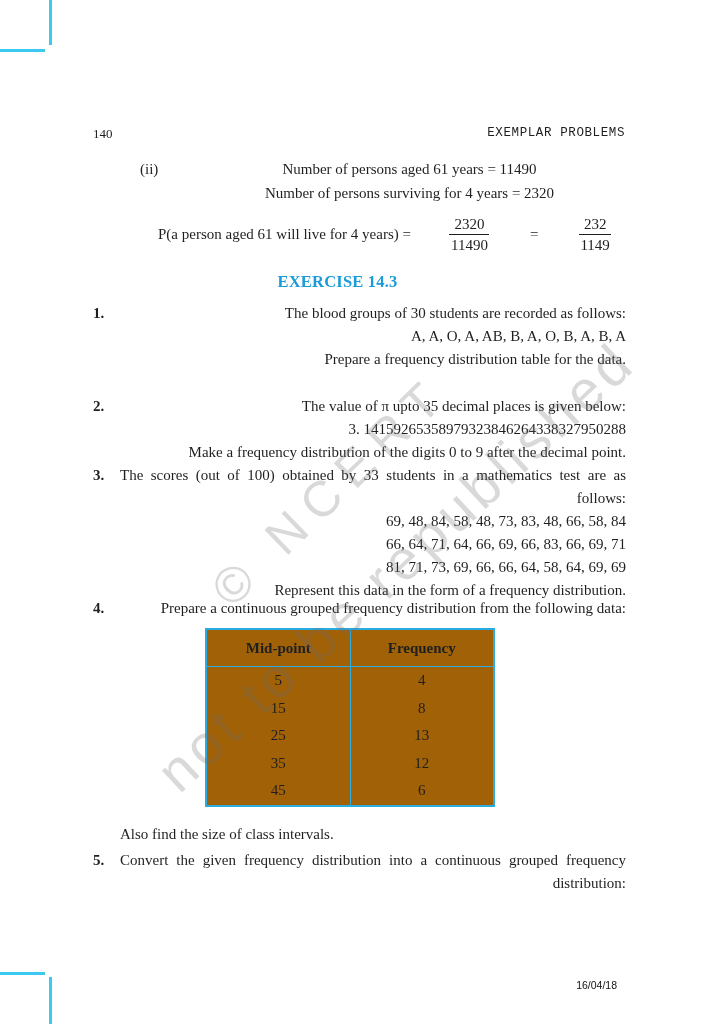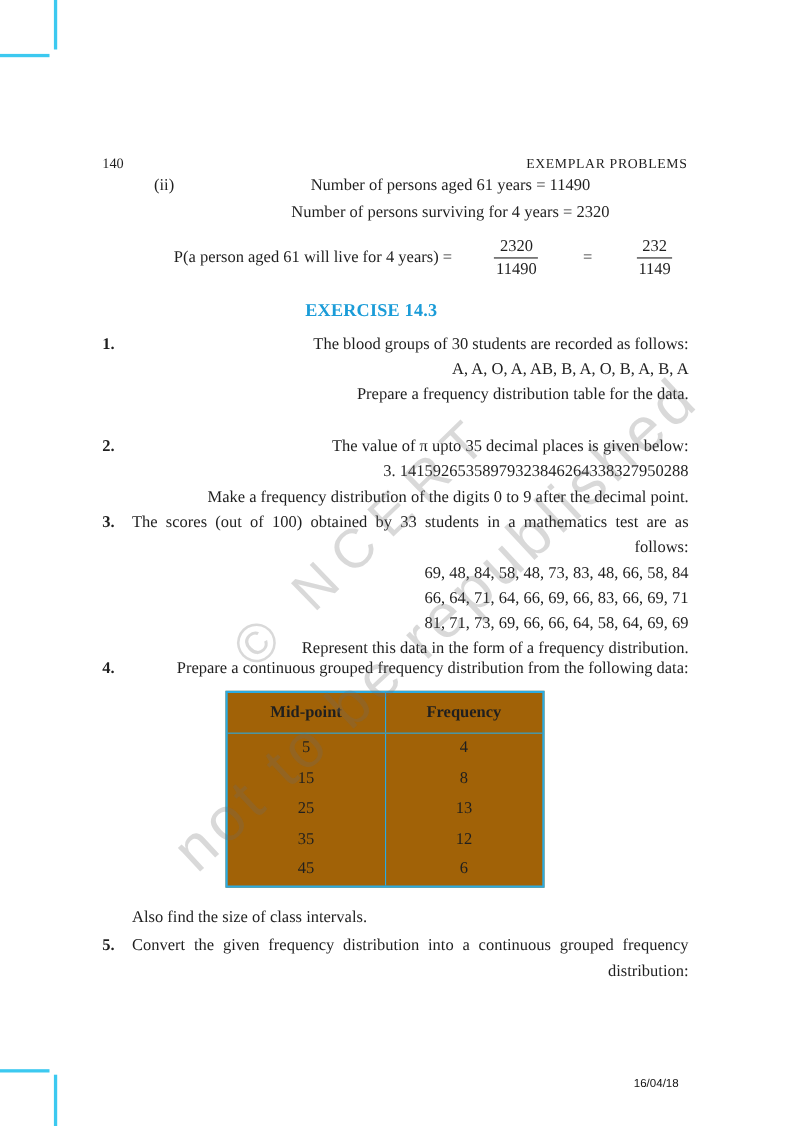--- a/index.html
+++ b/index.html
@@ -19,25 +19,25 @@
   .wm {
     position:absolute; z-index:3; pointer-events:none;
     font-family:"Liberation Sans", sans-serif; color:rgba(110,110,110,0.26);
     text-align:center; white-space:nowrap;
   }
   .wm-ncert { left:145px; top:462px; width:370px; font-size:50px; letter-spacing:12px; transform:rotate(-44deg); }
   .wm-not   { left:8px;  top:534px; width:775px; font-size:56px; letter-spacing:5px;  transform:rotate(-43deg); }
 
   
   .pg-header {
-    position:absolute; z-index:1; top:141px; left:93px; width:532px;
-    display:flex; justify-content:space-between; align-items:center;
+    position:absolute; z-index:1; top:126px; left:93px; width:532px;
+    display:flex; justify-content:space-between; align-items:flex-start;
   }
   .pg-num { font-size:13px; }
-  .hdr-right { font-size:12.5px; letter-spacing:0.6px; }
+  .hdr-right { font-size:12.5px; letter-spacing:0.6px;font-family:Liberation Mono, monospace; }
 
   
   .part-ii { position:absolute; z-index:1; left:110px; top:157px; width:532px; font-size:15px; line-height:24px;text-align:center; }
   .part-ii .lbl { position:absolute; left:30px; top:0; }
   .part-ii .pline { margin-left:67px; white-space:nowrap; }
 
   .prob-row { position:absolute; z-index:1; left:158px; top:210px; height:48px; display:flex; align-items:center; font-size:15px;gap:28px; }
   .frac { display:inline-flex; flex-direction:column; align-items:center; margin:0 7px; text-align:center; }
   .frac .num { padding:0 5px; line-height:20px; border-bottom:1.4px solid #1f1f1f; }
   .frac .den { padding:0 5px; line-height:20px; }

